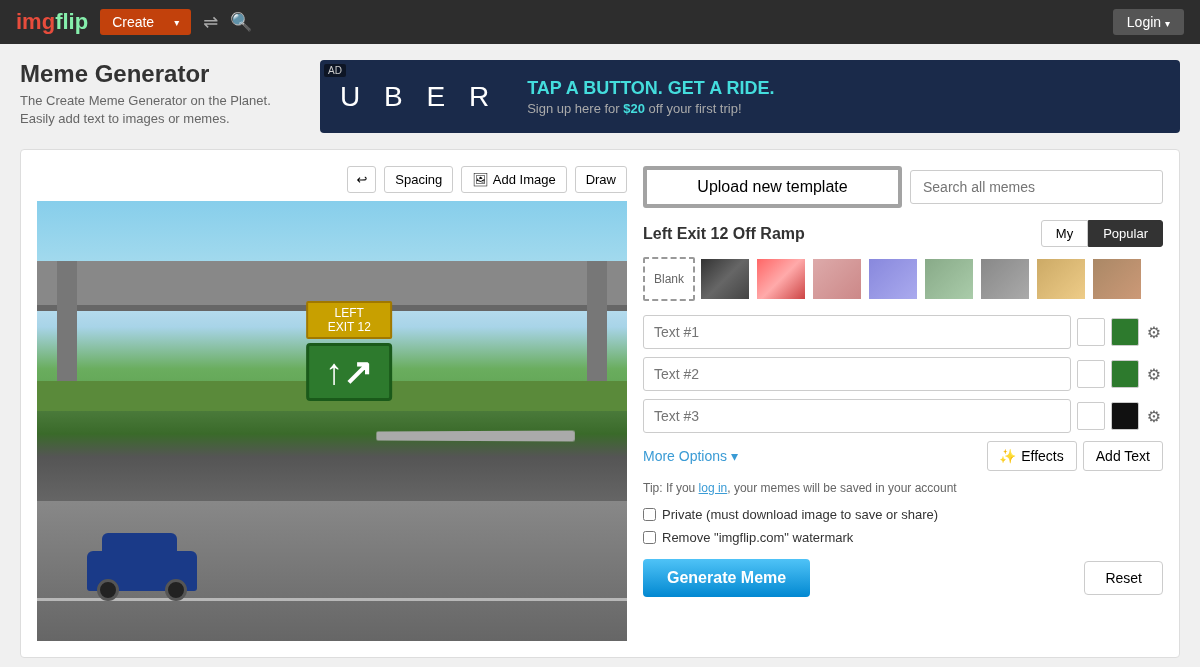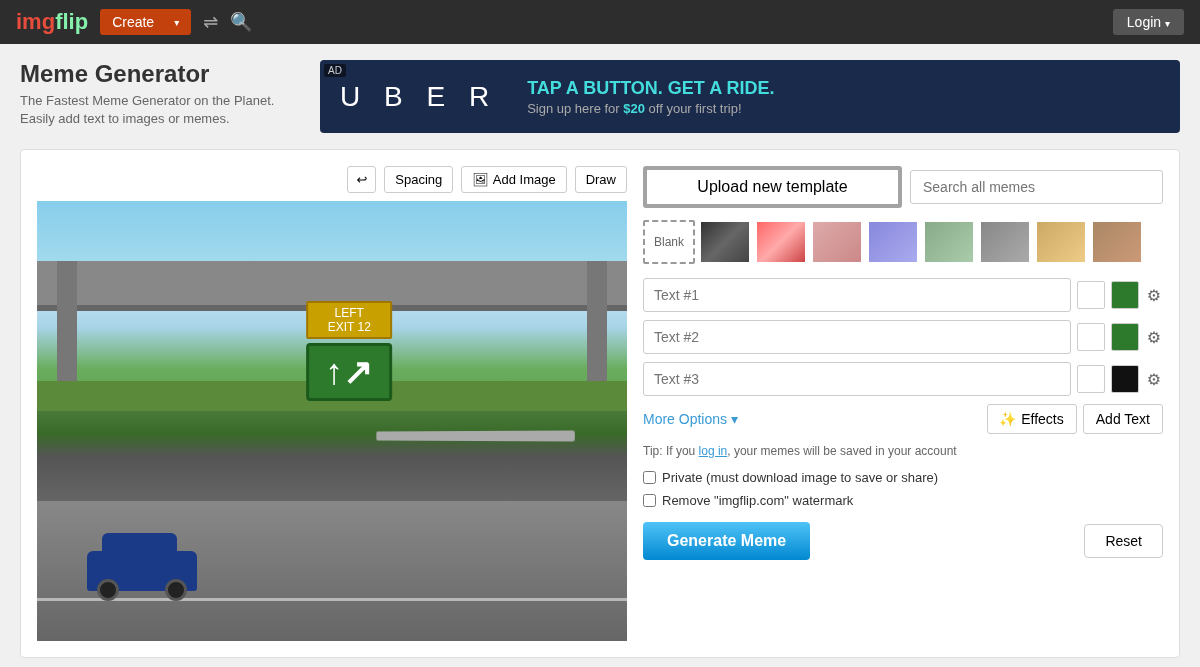--- a/index.html
+++ b/index.html
@@ -368,21 +368,21 @@
     <span>Login</span>
     <span class="chevron"> ▾</span>
   </button>
 </header>
 
 <div class="page-content">
 
   <div class="ad-section">
     <div class="page-meta">
       <div class="page-title">Meme Generator</div>
-      <div class="page-subtitle">The Fastest Meme Generator on the Planet. Easily add text to images or memes.</div>
+      <div class="page-subtitle">The Create Meme Generator on the Planet. Easily add text to images or memes.</div>
     </div>
     <div class="ad-banner">
       <span class="ad-label">AD</span>
       <div class="uber-logo">U  B  E  R</div>
       <div>
         <div class="ad-text">TAP A BUTTON. GET A RIDE.</div>
         <div class="ad-subtext">
           <span>Sign up here for </span><span class="price">$20</span><span> off your first trip!</span>
         </div>
       </div>
@@ -445,20 +445,27 @@
           </div>
         </div>
       </div>
 
       <div class="right-panel">
         <div class="right-top">
           <button class="upload-btn">Upload new template</button>
           <input class="search-input" type="text" placeholder="Search all memes" style="">
         </div>
 
+        <div class="template-title-row">
+          <span class="template-title">Left Exit 12 Off Ramp</span>
+          <div class="tab-group">
+            <button class="tab-btn">My</button>
+            <button class="tab-btn active">Popular</button>
+          </div>
+        </div>
 
         <div class="thumbnails-row">
           <div class="thumb blank">
             <span>Blank</span>
           </div>
           <div class="thumb">
               <div class="thumb-color thumb-1"></div>
             </div>
           <div class="thumb">
               <div class="thumb-color thumb-2"></div>

